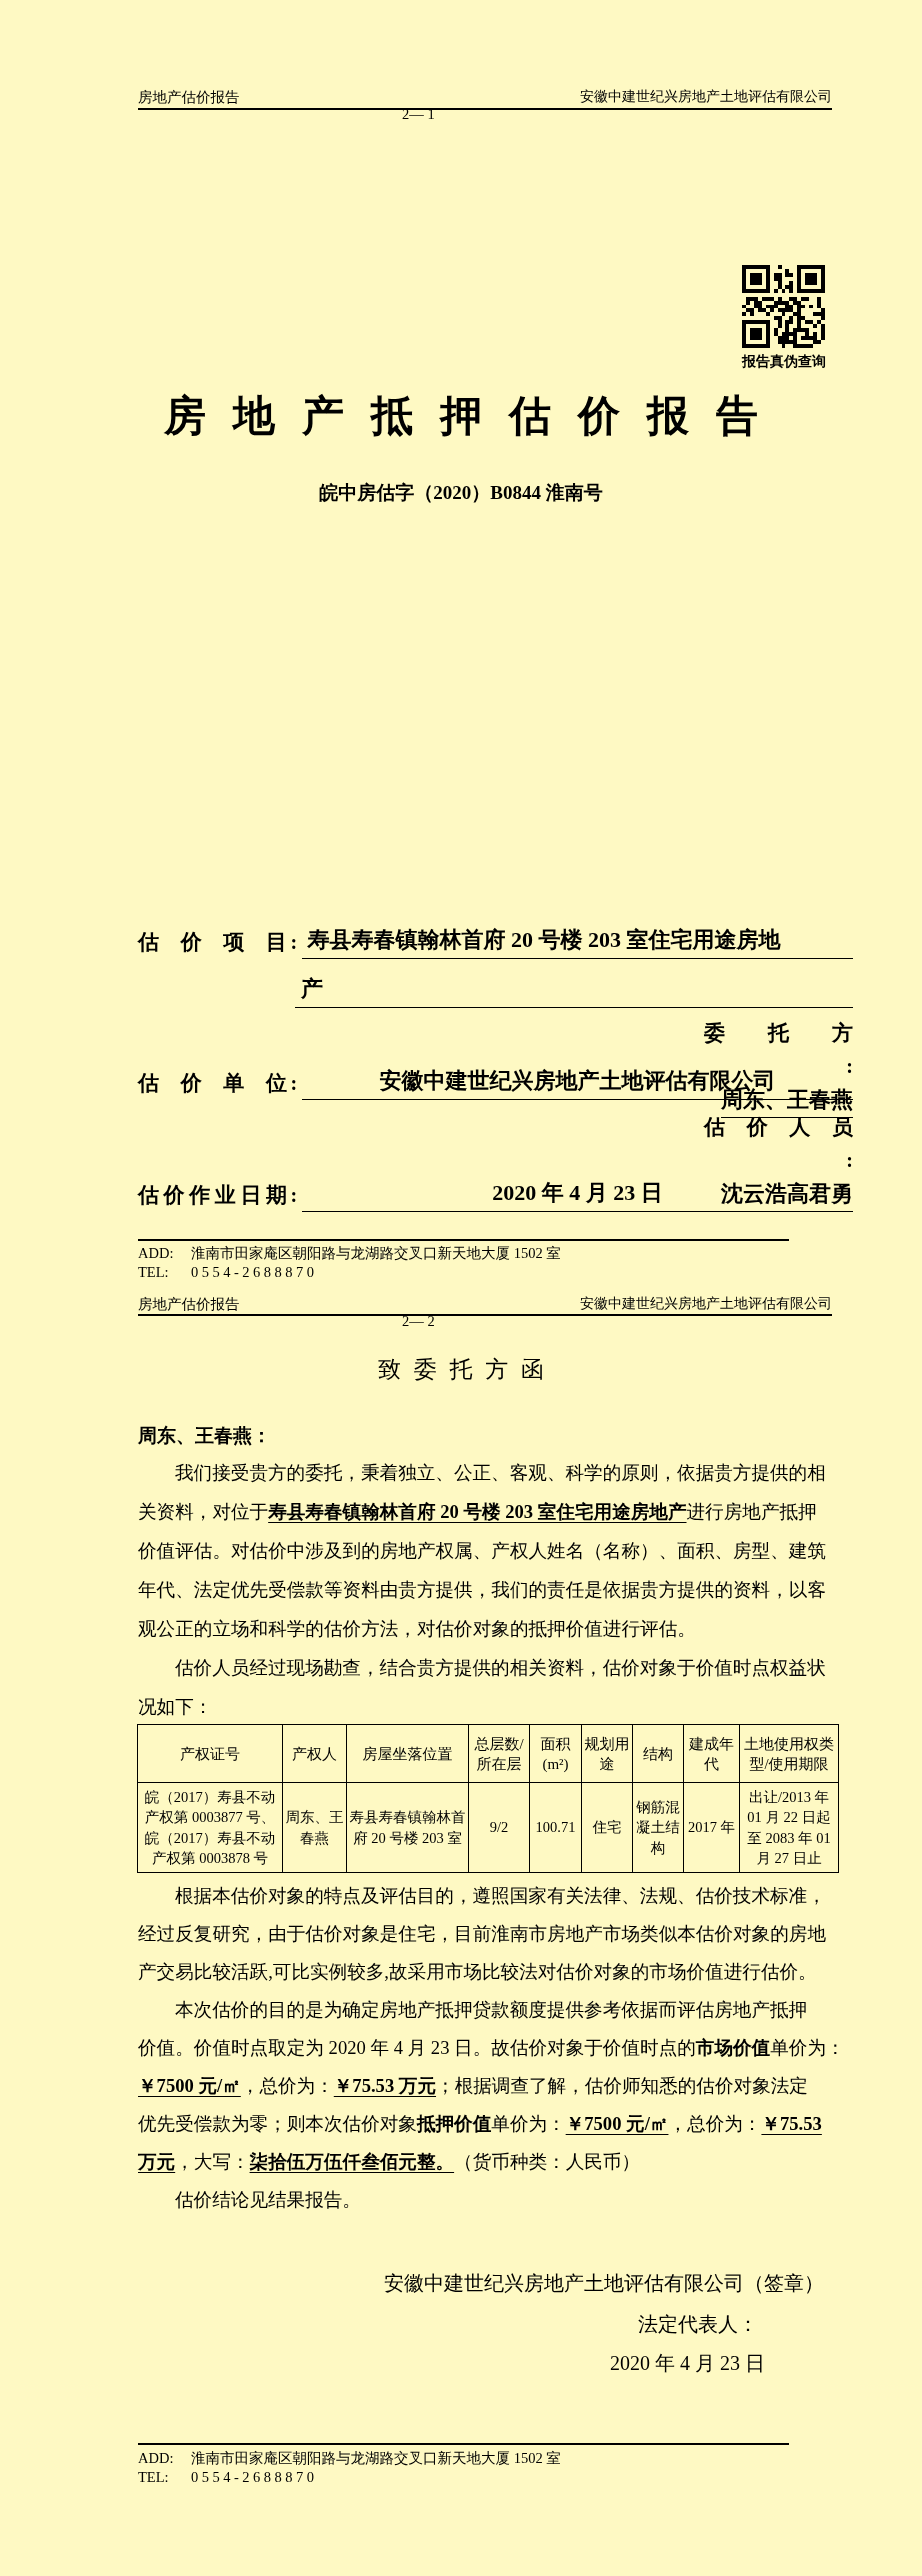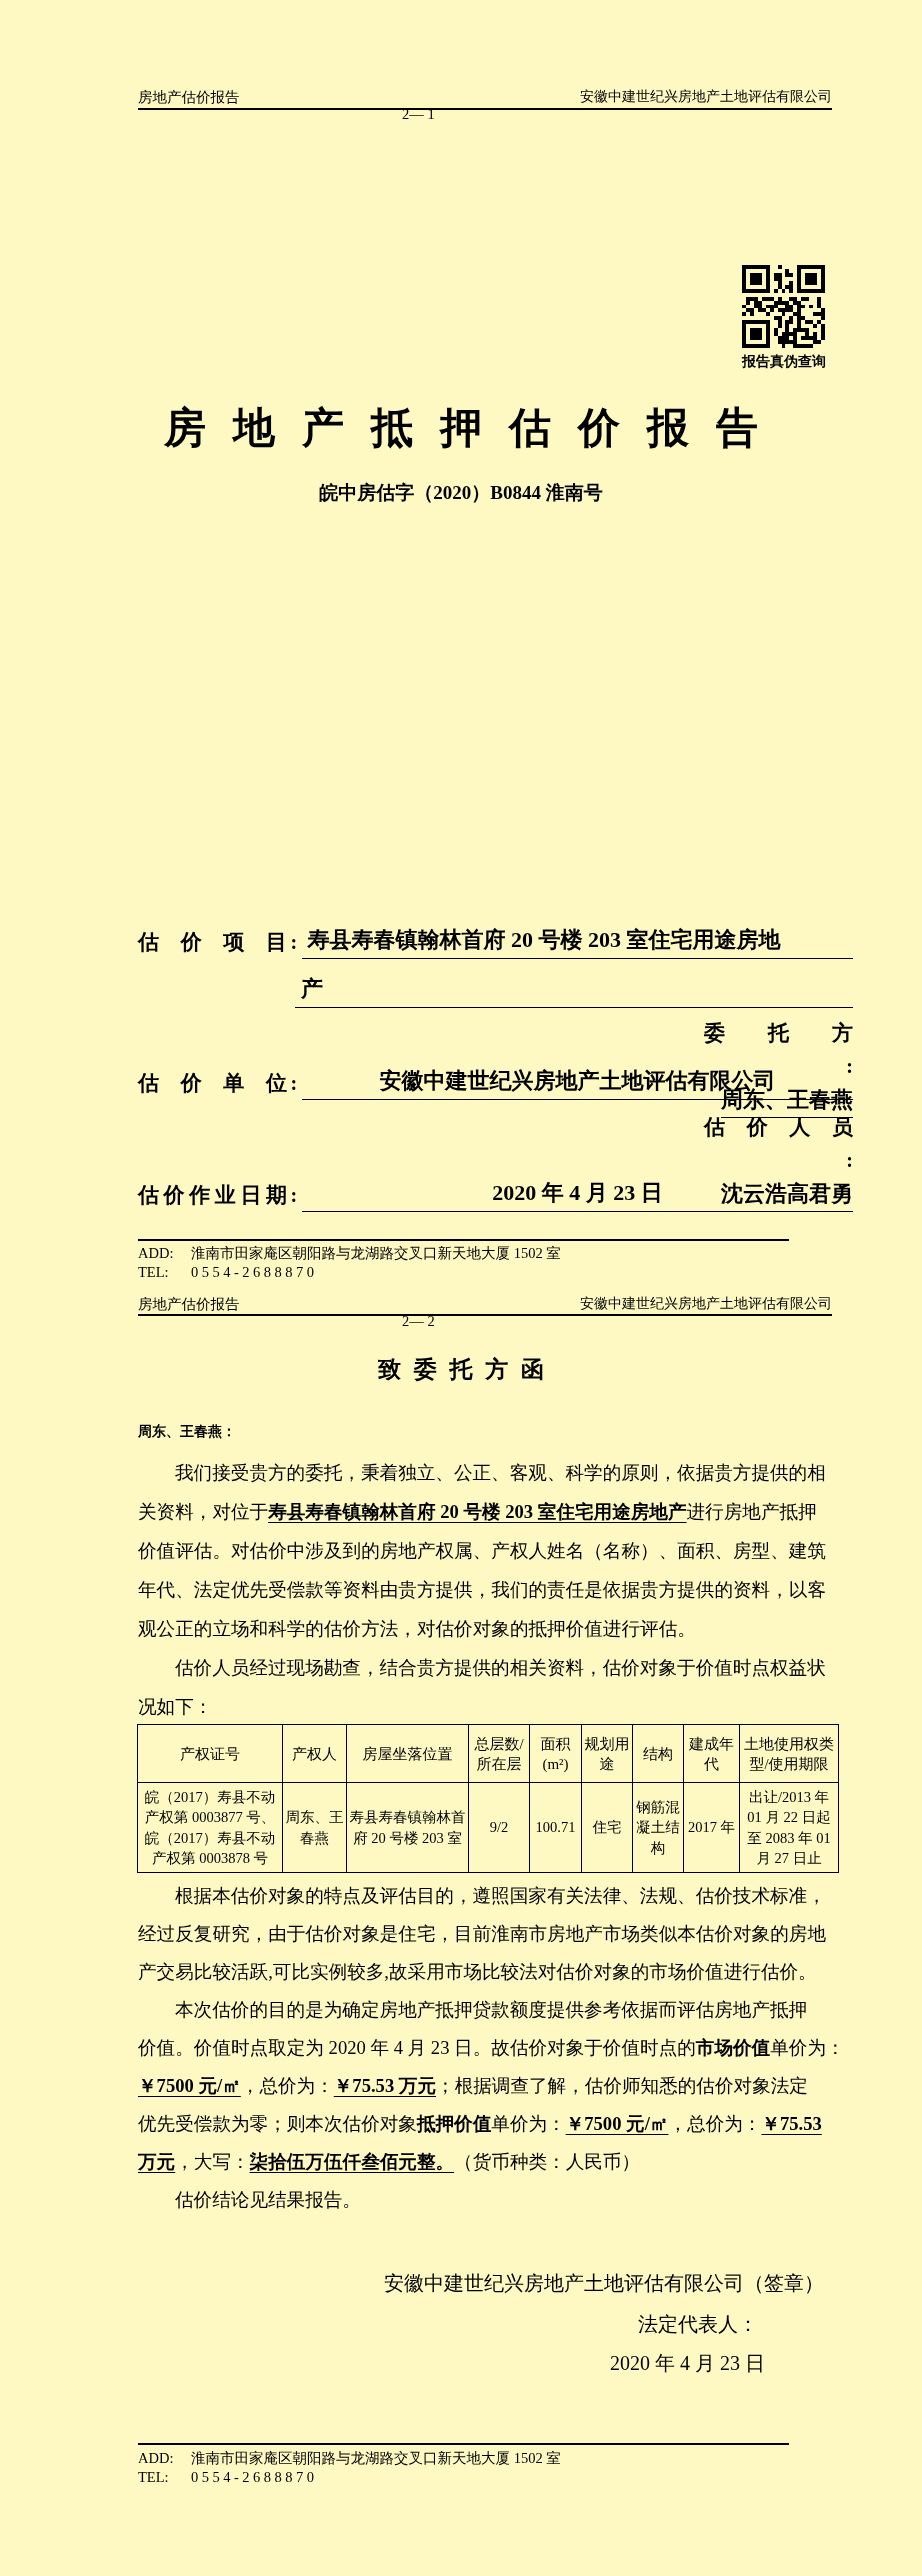--- a/index.html
+++ b/index.html
@@ -22,23 +22,23 @@
   .repno{left:0;width:922px;text-align:center;font-size:19px;font-weight:bold;}
   .frow{position:absolute;left:138px;width:715px;display:flex;align-items:flex-end;}
   .flabel{display:inline-block;width:149px;font-size:21px;font-weight:bold;
           text-align:justify;text-align-last:justify;line-height:33px;}
   .fcolon{font-size:20px;font-weight:bold;margin-left:3.5px;line-height:33px;}
   .fvalue{flex:1;margin-left:4.6px;border-bottom:1.7px solid #000;font-size:22px;font-weight:bold;
           text-align:center;height:36px;line-height:34px;white-space:nowrap;box-sizing:border-box;}
   .fvalue.left{text-align:left;padding-left:5.8px;}
   .fnames{display:flex;justify-content:space-around;align-items:flex-end;}
   
-  .lettertitle{left:0;width:922px;text-align:center;font-size:23px;font-weight:bold;
+  .lettertitle{left:0;width:922px;text-align:center;font-size:23px;font-weight:normal;
                letter-spacing:12.8px;padding-left:12.8px;box-sizing:border-box;}
-  .salutation{font-size:14px;font-weight:bold;}
+  .salutation{font-size:19px;font-weight:bold;}
   .para{left:138px;width:721px;font-size:18.6px;}
   .line{white-space:nowrap;}
   #para1 .line{height:39px;line-height:39px;}
   #para2 .line{height:38px;line-height:38px;}
   .ind{padding-left:37px;}
   .b{font-weight:bold;}
   .u{text-decoration:underline;text-underline-offset:4.1px;text-decoration-thickness:1.2px;}
   
   table.ptable{border-collapse:collapse;table-layout:fixed;width:702px;}
   .ptable th,.ptable td{border:1.2px solid #000;text-align:center;vertical-align:middle;
@@ -280,21 +280,21 @@
       <rect x="6" y="20" width="1" height="1"></rect>
       <rect x="10" y="20" width="1" height="1"></rect>
       <rect x="13" y="20" width="1" height="1"></rect>
       <rect x="14" y="20" width="1" height="1"></rect>
       <rect x="15" y="20" width="1" height="1"></rect>
       <rect x="16" y="20" width="1" height="1"></rect>
       <rect x="17" y="20" width="1" height="1"></rect>
     </svg>
   <div class="abs qrcap" style="top:353px;left:734px;width:100px;">报告真伪查询</div>
 
-  <div class="abs title" style="top:400px;">房地产抵押估价报告</div>
+  <div class="abs title" style="top:388px;">房地产抵押估价报告</div>
   <div class="abs repno" style="top:480px;">皖中房估字（2020）B0844 淮南号</div>
 
   <div id="fields">
       <div class="frow" style="top: 923px;">
         <span class="flabel">估价项目</span>
         <span class="fcolon">:</span>
         <div class="fvalue left">寿县寿春镇翰林首府 20 号楼 203 室住宅用途房地</div>
       </div>
       <div class="frow" style="top: 972px;">
         <span class="flabel"></span>

